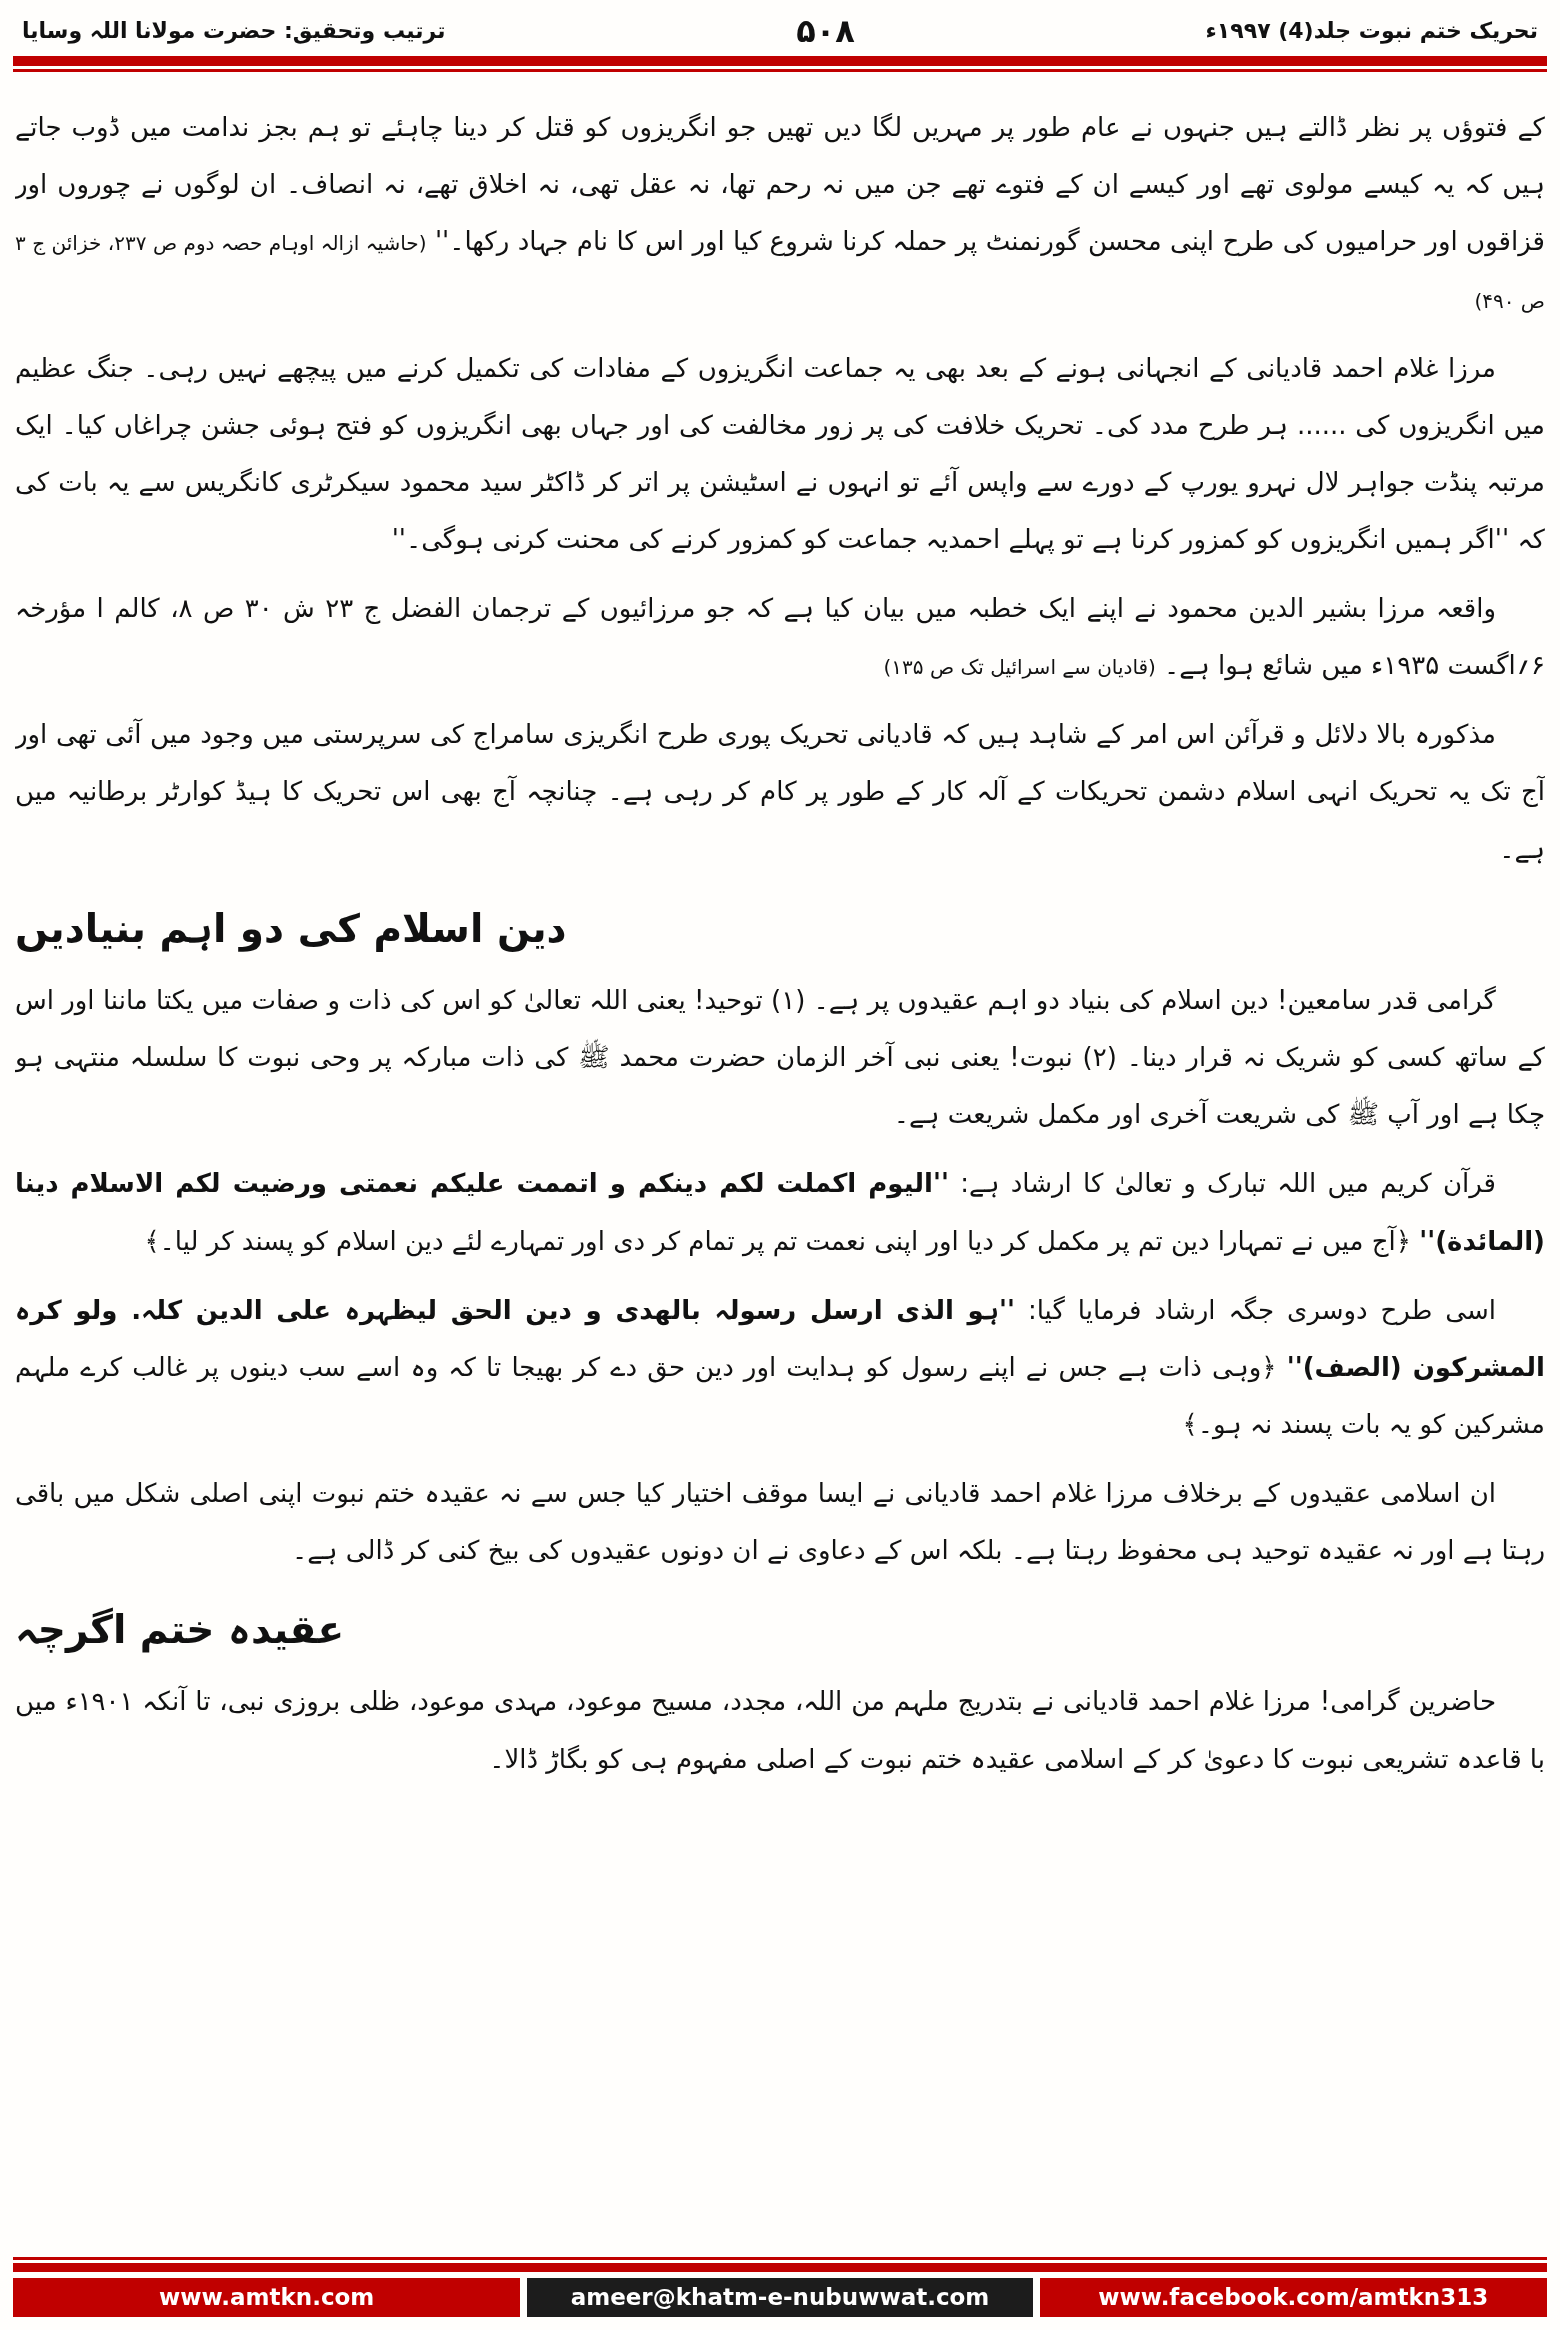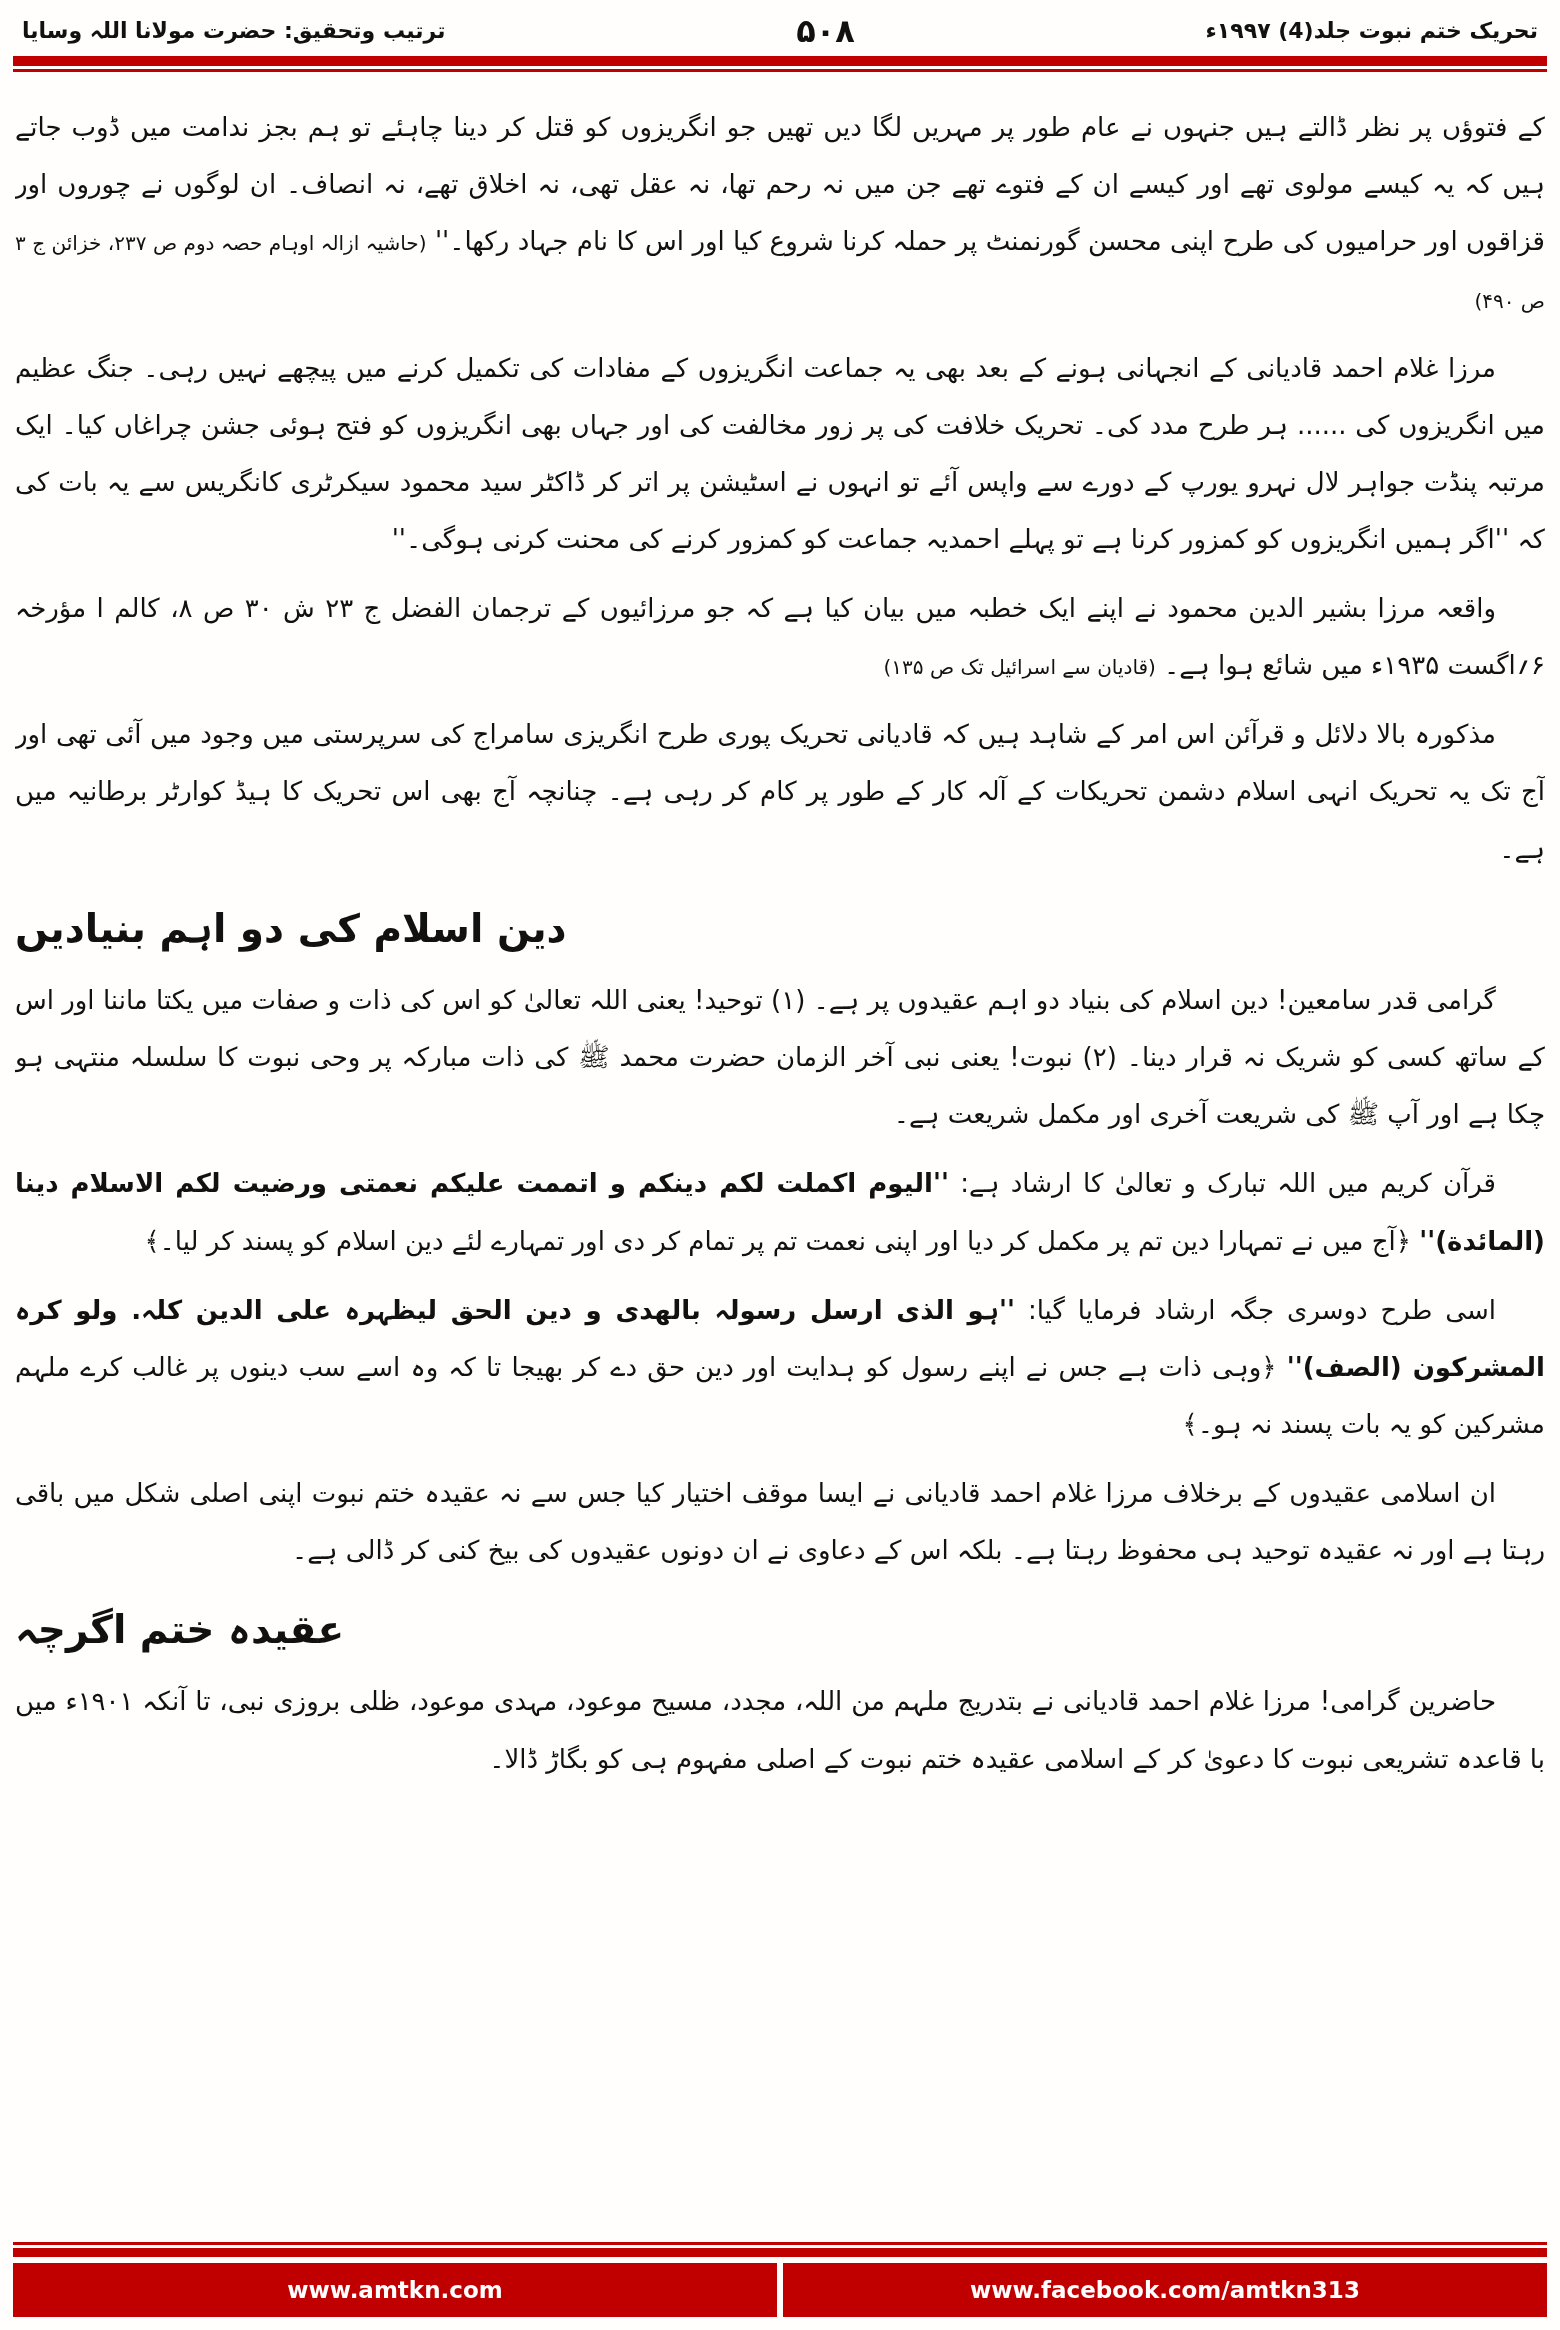--- a/index.html
+++ b/index.html
@@ -62,21 +62,21 @@
 
   
   .footer-area { position: absolute; left: 13.4px; right: 13.4px; bottom: 13.4px; }
   .rule-b .thin  { height: 2.5px;  background: var(--accent-red); margin-bottom: 3.4px; }
   .rule-b .thick { height: 8.4px; background: var(--accent-red); }
   .fbar {
     display: flex;
     direction: ltr;
     gap: 6.7px;
     margin-top: 5.9px;
-    height: 54px;
+    height: 39px;
   }
   .seg {
     flex: 1;
     display: flex;
     align-items: center;
     justify-content: center;
     color: #ffffff;
     font-size: 23px;
     font-weight: bold;
   }
@@ -150,20 +150,23 @@
 
   <div class="footer-area">
     <div class="rule-b">
       <div class="thin"></div>
       <div class="thick"></div>
     </div>
     <div class="fbar">
       <div class="seg red">
         <span>www.amtkn.com</span>
       </div>
+      <div class="seg dark">
+        <span>ameer@khatm-e-nubuwwat.com</span>
+      </div>
       <div class="seg red">
         <span>www.facebook.com/amtkn313</span>
       </div>
     </div>
   </div>
 
 </div>
 
 
 </body></html>

